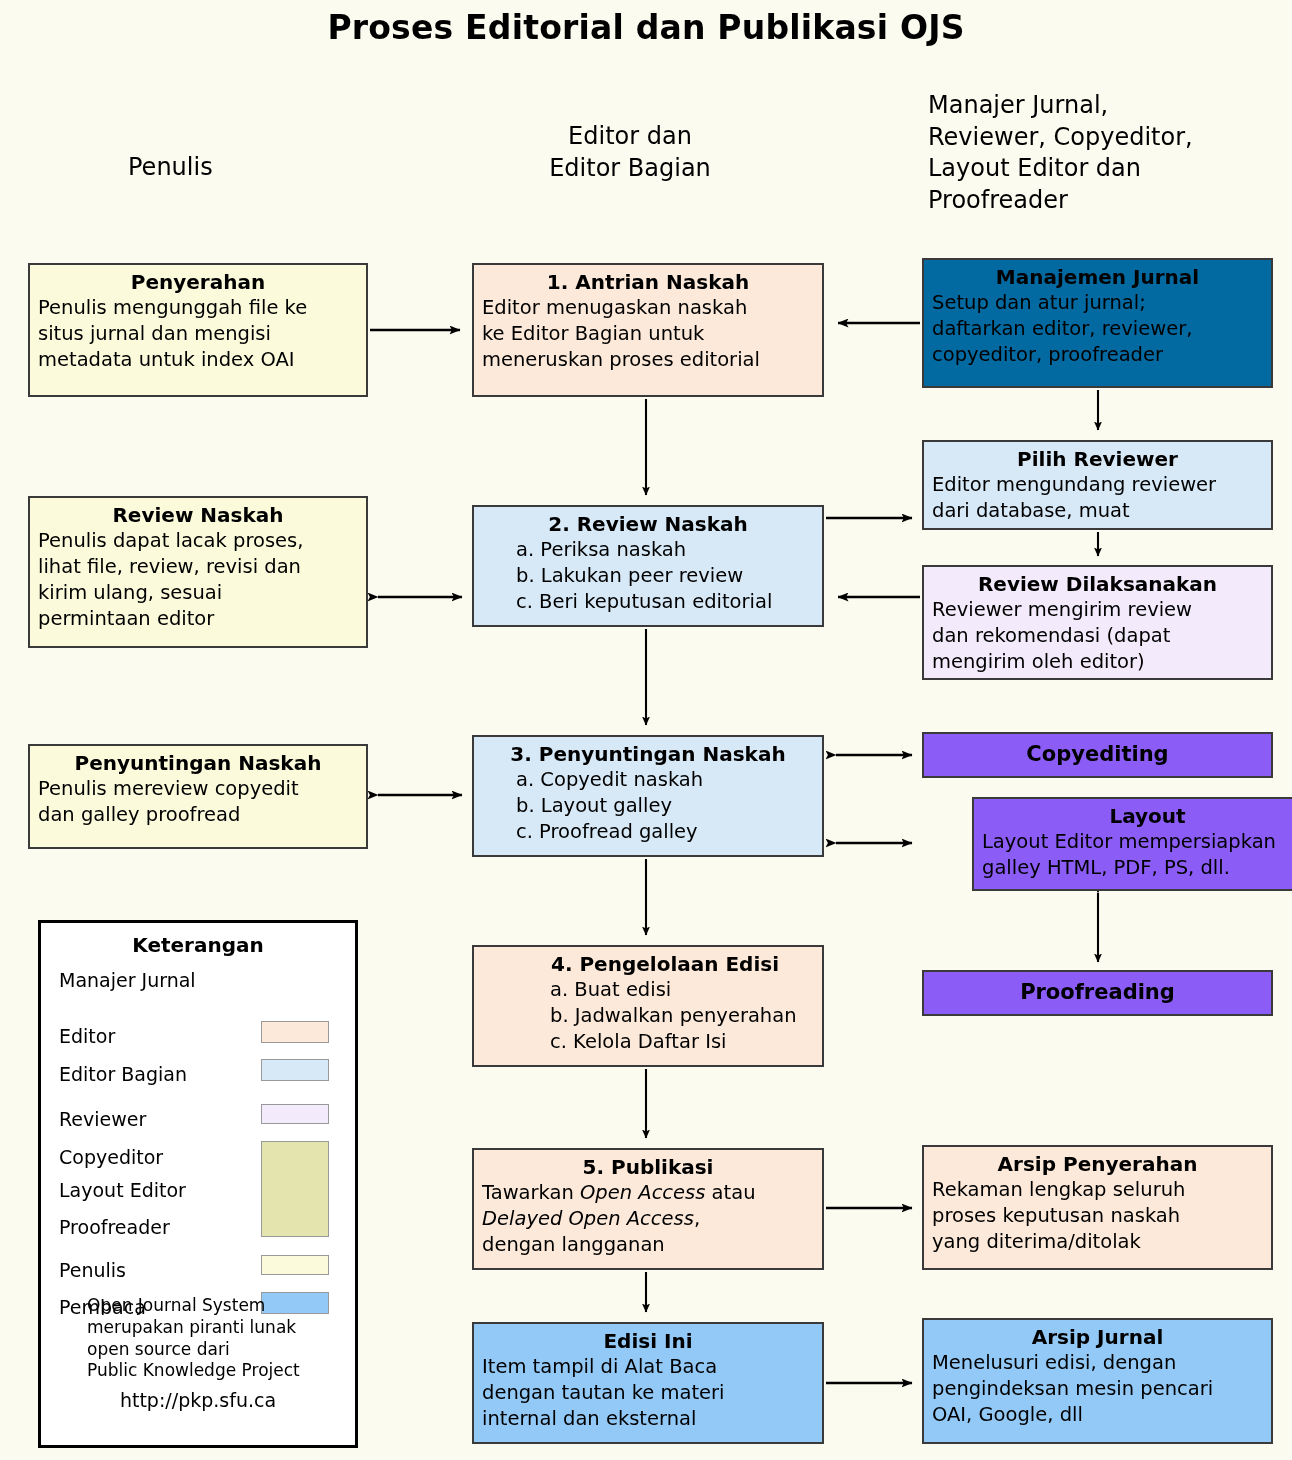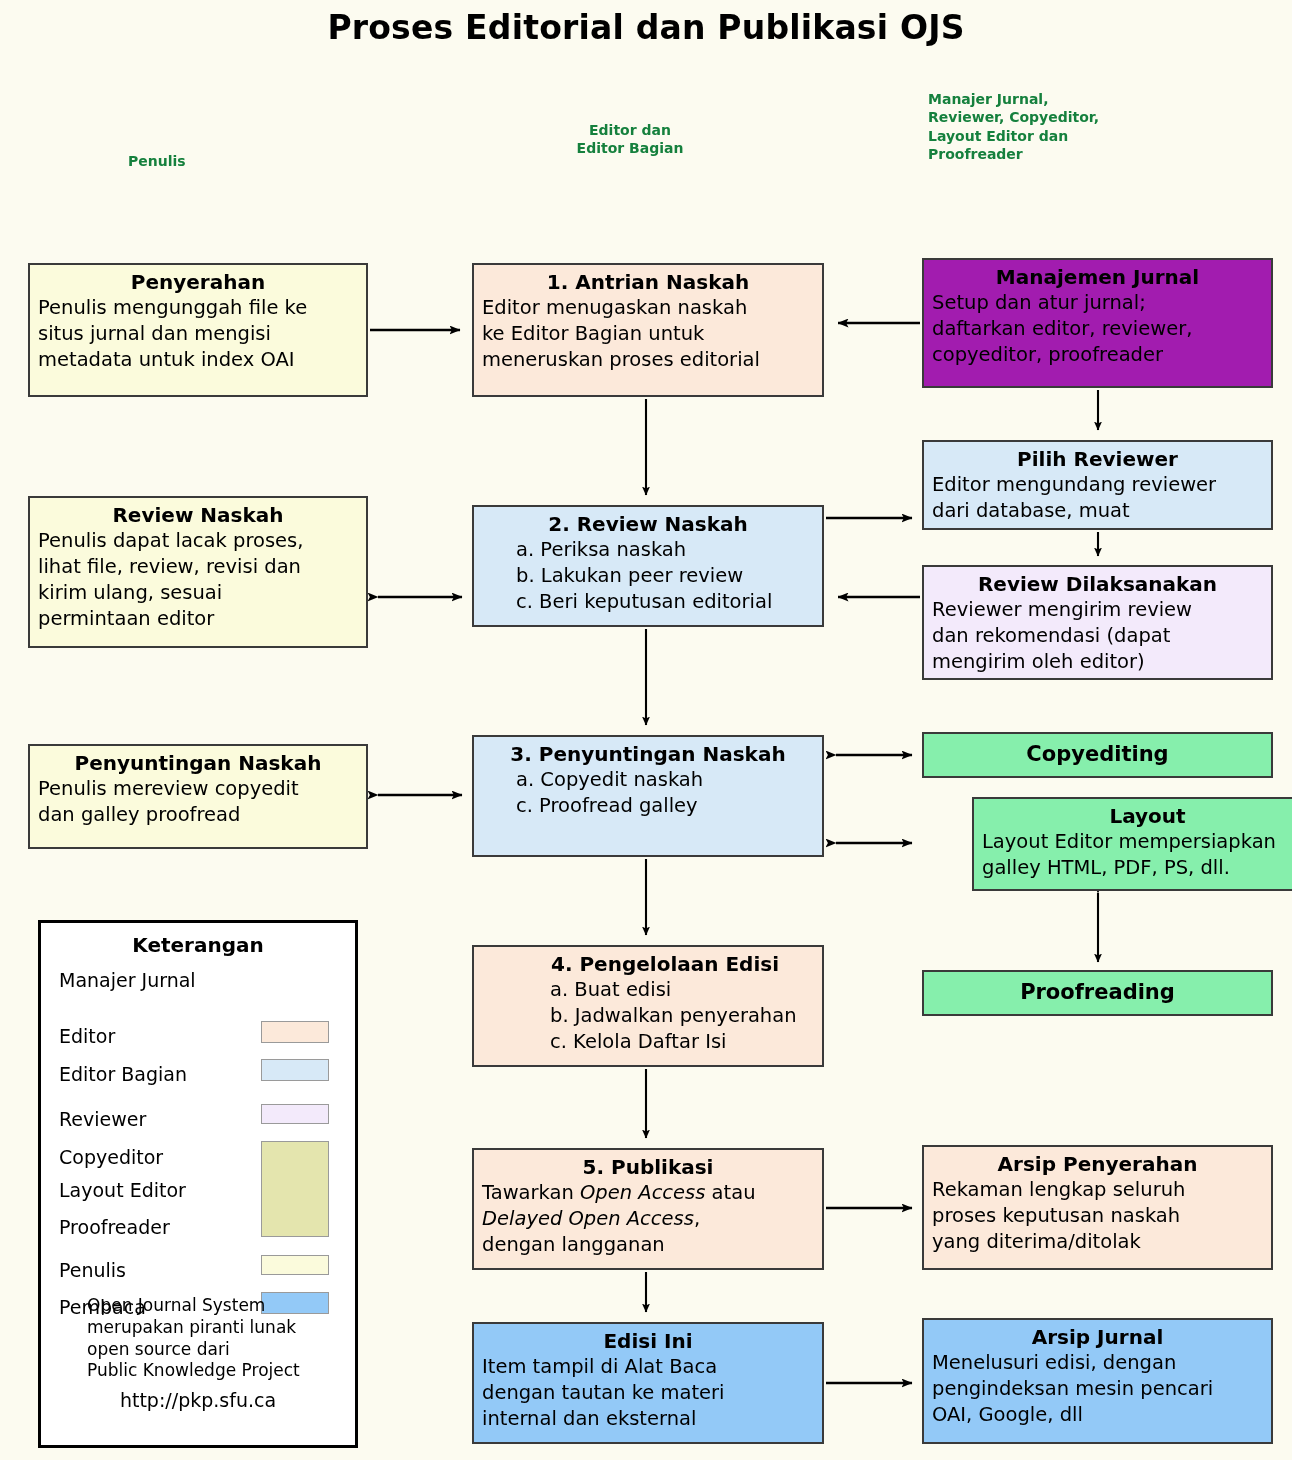--- a/index.html
+++ b/index.html
@@ -11,43 +11,43 @@
     overflow:hidden;
   }
   .canvas{position:absolute;left:0;top:0;width:1292px;height:1460px;}
   svg.arrows{position:absolute;left:0;top:0;width:1292px;height:1460px;pointer-events:none;}
 
   #title{
     position:absolute;left:0;top:8px;width:1292px;text-align:center;
     font-size:33px;font-weight:bold;color:#000;letter-spacing:.2px;
   }
 
-  .colhead{position:absolute;font-size:14px;font-weight:bold;color:#15803d;line-height:1.32;}
+  .colhead{position:absolute;font-size:24px;font-weight:normal;color:#000000;line-height:1.32;}
   #head-penulis{left:128px;top:152px;}
   #head-editor{left:520px;top:121px;text-align:center;width:220px;}
   #head-others{left:928px;top:90px;width:360px;}
 
   .box{
     position:absolute;box-sizing:border-box;
     border:2px solid #3a3a3a;
     padding:4px 8px 4px 8px;
     font-size:19.5px;line-height:1.335;color:#000;
   }
   .box .bt{display:block;text-align:center;font-weight:bold;font-size:20px;line-height:1.3;}
   .box .bl{display:block;}
   .box .indent{padding-left:34px;}
   .box.center-only{display:flex;align-items:center;justify-content:center;}
   .box.center-only .bt{font-size:21px;}
 
   .c-author{background:#FBFBDC;}
   .c-editor{background:#FCE9DA;}
   .c-section{background:#D7E9F7;}
-  .c-manager{background:#a21caf;}
+  .c-manager{background:#0369a1;}
   .c-reviewer{background:#F3EAFB;}
-  .c-copy{background:#86efac;}
+  .c-copy{background:#8b5cf6;}
   .c-reader{background:#93C9F7;}
 
   
   #box-penyerahan   {left:28px;  top:263px;  width:340px; height:134px;}
   #box-antrian      {left:472px; top:263px;  width:352px; height:134px;}
   #box-manajemen    {left:922px; top:258px;  width:351px; height:130px;}
   #box-pilih-rev    {left:922px; top:440px;  width:351px; height:90px;}
   #box-rev-dilak    {left:922px; top:565px;  width:351px; height:115px;}
   #box-review-naskah{left:28px;  top:496px;  width:340px; height:152px;}
   #box-2            {left:472px; top:505px;  width:352px; height:122px;}
@@ -195,20 +195,21 @@
 
   <div class="box c-author" id="box-penyunt-kiri">
     <span class="bt">Penyuntingan Naskah</span>
     <span class="bl">Penulis mereview copyedit</span>
     <span class="bl">dan galley proofread</span>
   </div>
 
   <div class="box c-section" id="box-3">
     <span class="bt">3. Penyuntingan Naskah</span>
     <span class="bl indent">a. Copyedit naskah</span>
+    <span class="bl indent">b. Layout galley</span>
     <span class="bl indent">c. Proofread galley</span>
   </div>
 
   <div class="box c-copy center-only" id="box-copyediting">
     <span class="bt">Copyediting</span>
   </div>
 
   <div class="box c-copy" id="box-layout">
     <span class="bt">Layout</span>
     <span class="bl">Layout Editor mempersiapkan</span>

